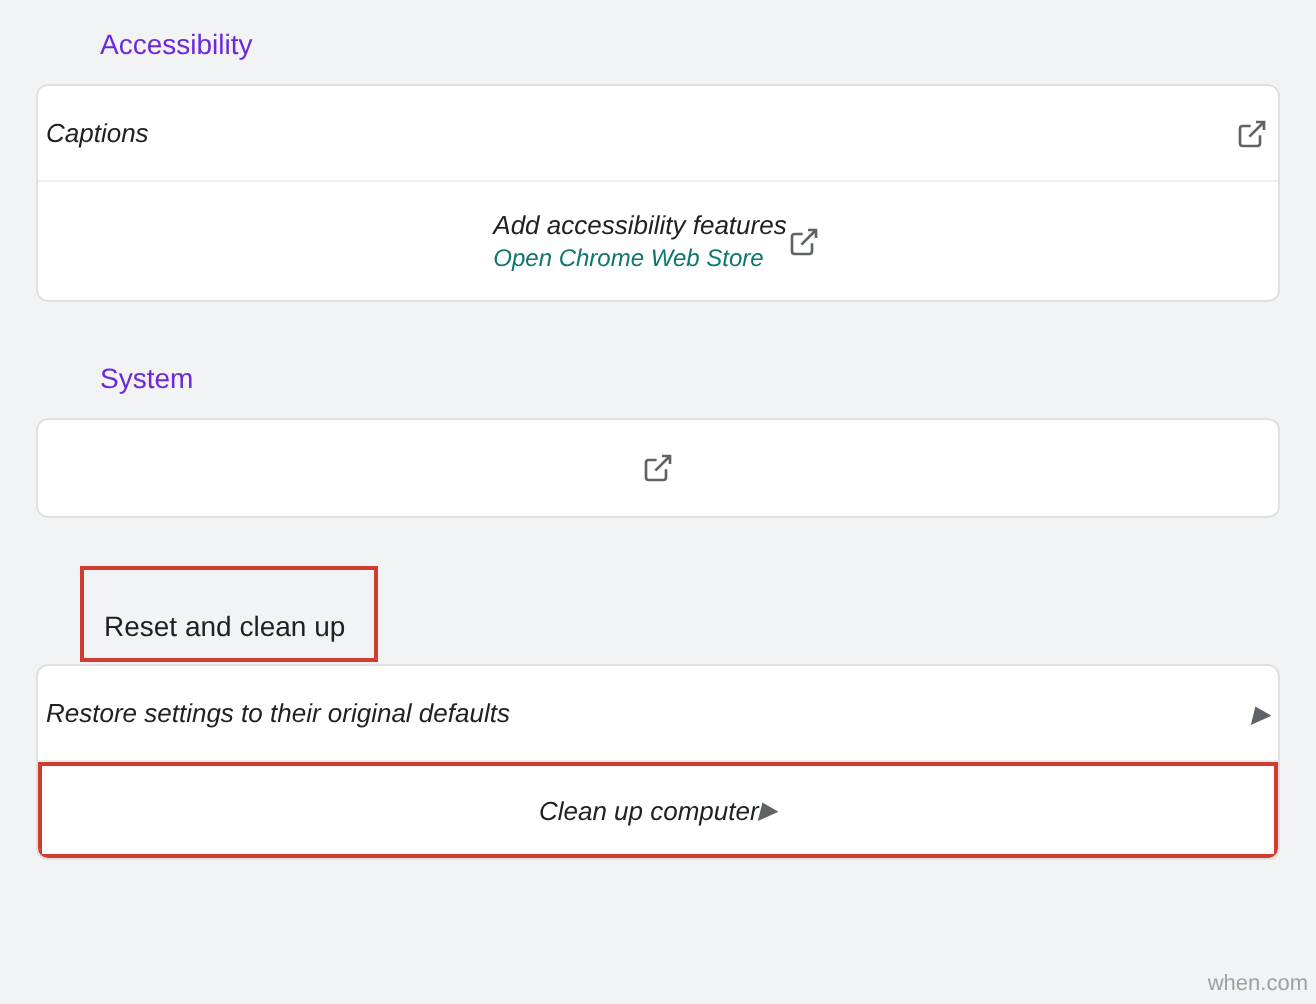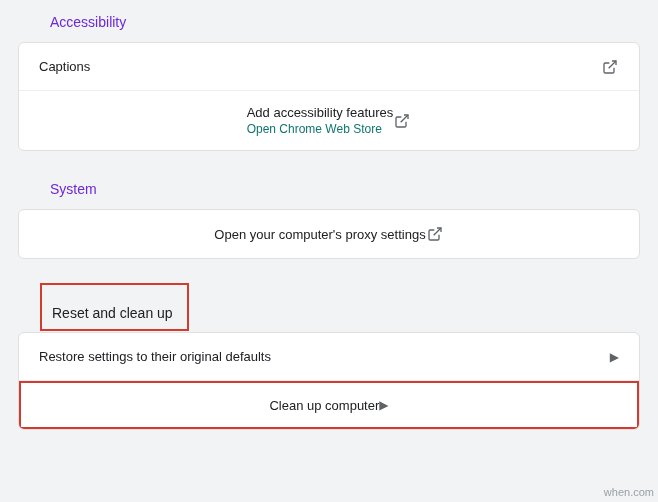--- a/index.html
+++ b/index.html
@@ -23,24 +23,25 @@
   .card {
     background: #fff;
     border: 1px solid #e0e0e0;
     border-radius: 6px;
     overflow: hidden;
   }
   .row {
     display: flex;
     align-items: center;
     justify-content: space-between;
-    padding: 14px 20px;
+    padding: 14px 4px;
     border-bottom: 1px solid #eee;
     cursor: pointer;
     min-height: 48px;
+    font-style: italic;
   }
   .row:last-child { border-bottom: none; justify-content: center; }
   .row-text { display: flex; flex-direction: column; gap: 2px; }
   .row-title { color: #202124; font-size: 13px; }
   .row-sub { color: #0f766e; font-size: 12px; }
   .icon-box { width: 18px; height: 18px; color: #5f6368; display:flex; align-items:center; justify-content:center; }
   .toggle {
     width: 34px; height: 14px; border-radius: 7px;
     background: #9cc4f6; position: relative;
   }
@@ -104,21 +105,20 @@
             </svg>
         </span>
       </div>
     </div>
   </div>
 
   <div class="section">
     <div class="section-title">System</div>
     <div class="card">
       <div class="row">
-        <span class="row-title">Open your computer's proxy settings</span>
         <span class="icon-box">
           <svg width="16" height="16" viewBox="0 0 24 24" fill="none" stroke="currentColor" stroke-width="2">
               <path d="M18 13v6a2 2 0 0 1-2 2H5a2 2 0 0 1-2-2V8a2 2 0 0 1 2-2h6"></path>
               <polyline points="15 3 21 3 21 9"></polyline>
               <line x1="10" y1="14" x2="21" y2="3"></line>
             </svg>
         </span>
       </div>
     </div>
   </div>

